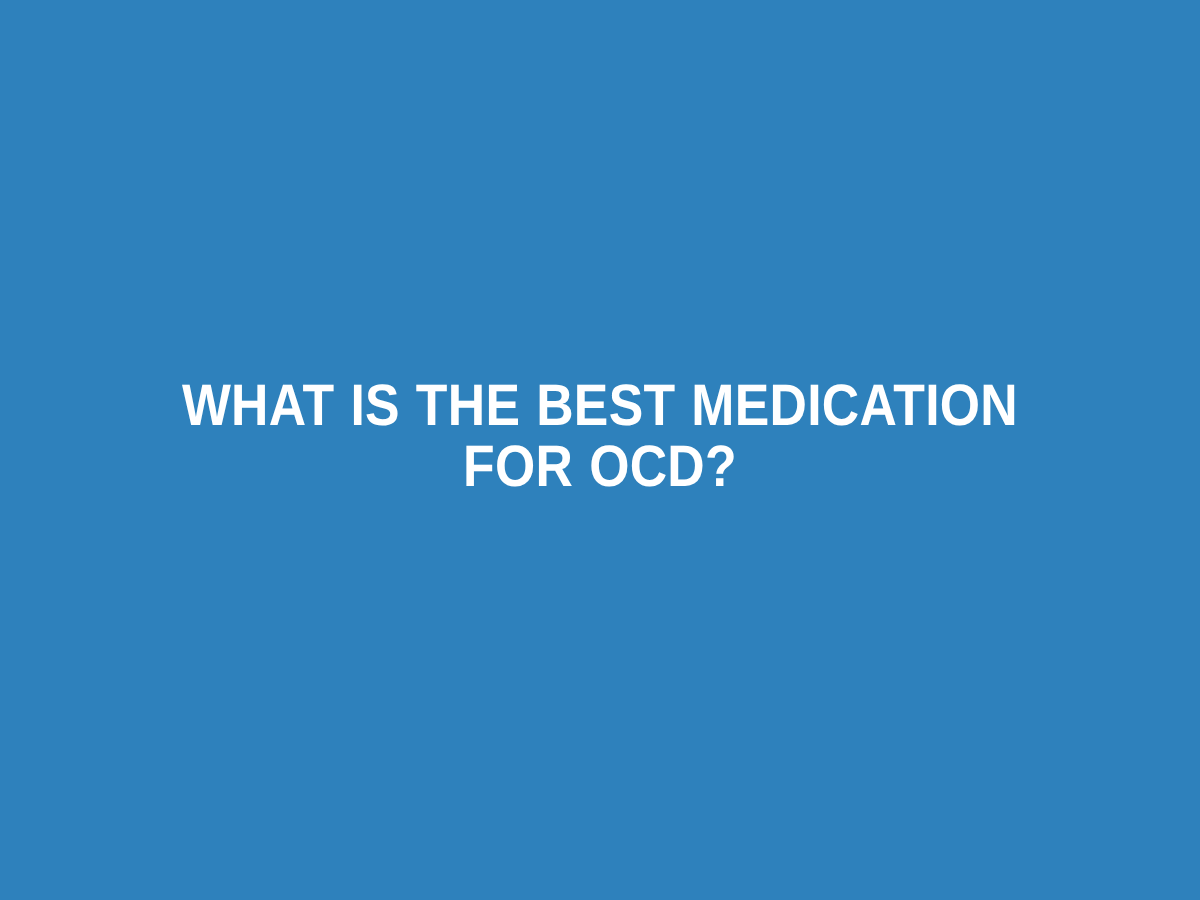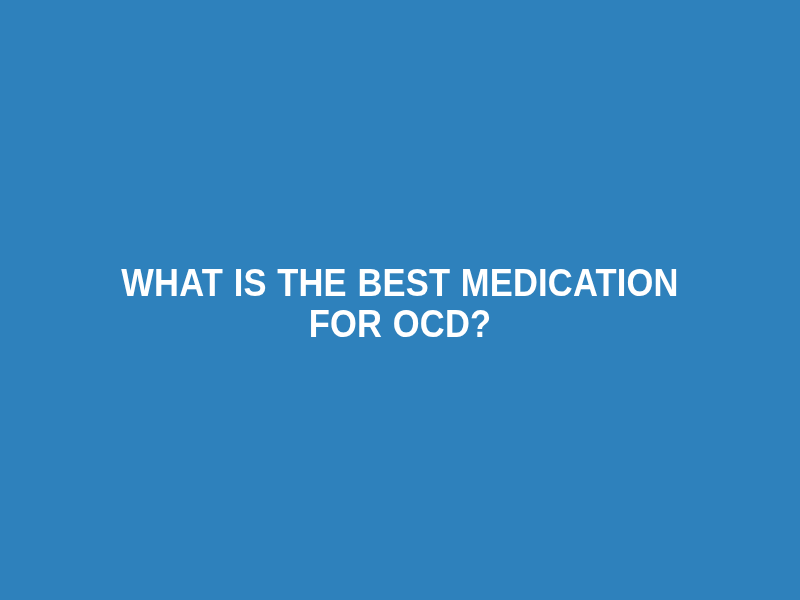--- a/index.html
+++ b/index.html
@@ -25,21 +25,21 @@
     display: flex;
     align-items: center;
     justify-content: center;
   }
 
   
   .title-block {
     width: 640px;
     position: absolute;
     left: 80px;
-    top: 262px;
+    top: 250px;
     text-align: center;
   }
 
   .banner-title {
     margin: 0;
     padding: 0;
     color: #ffffff;
     font-family: "Liberation Sans", "DejaVu Sans", sans-serif;
     font-size: 39px;
     line-height: 41px;

